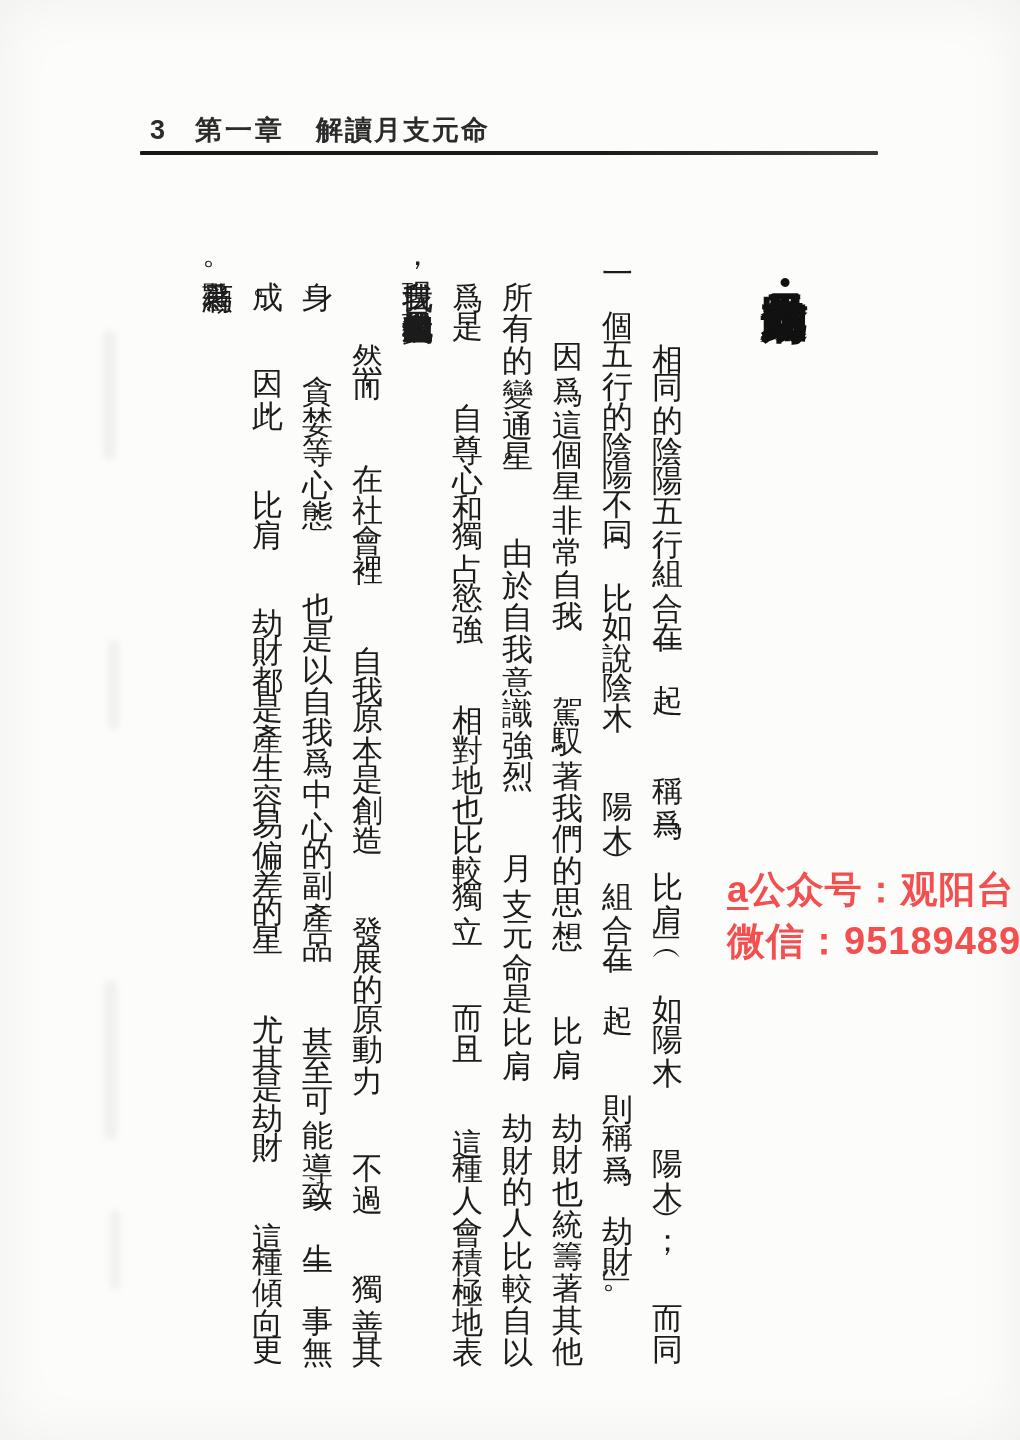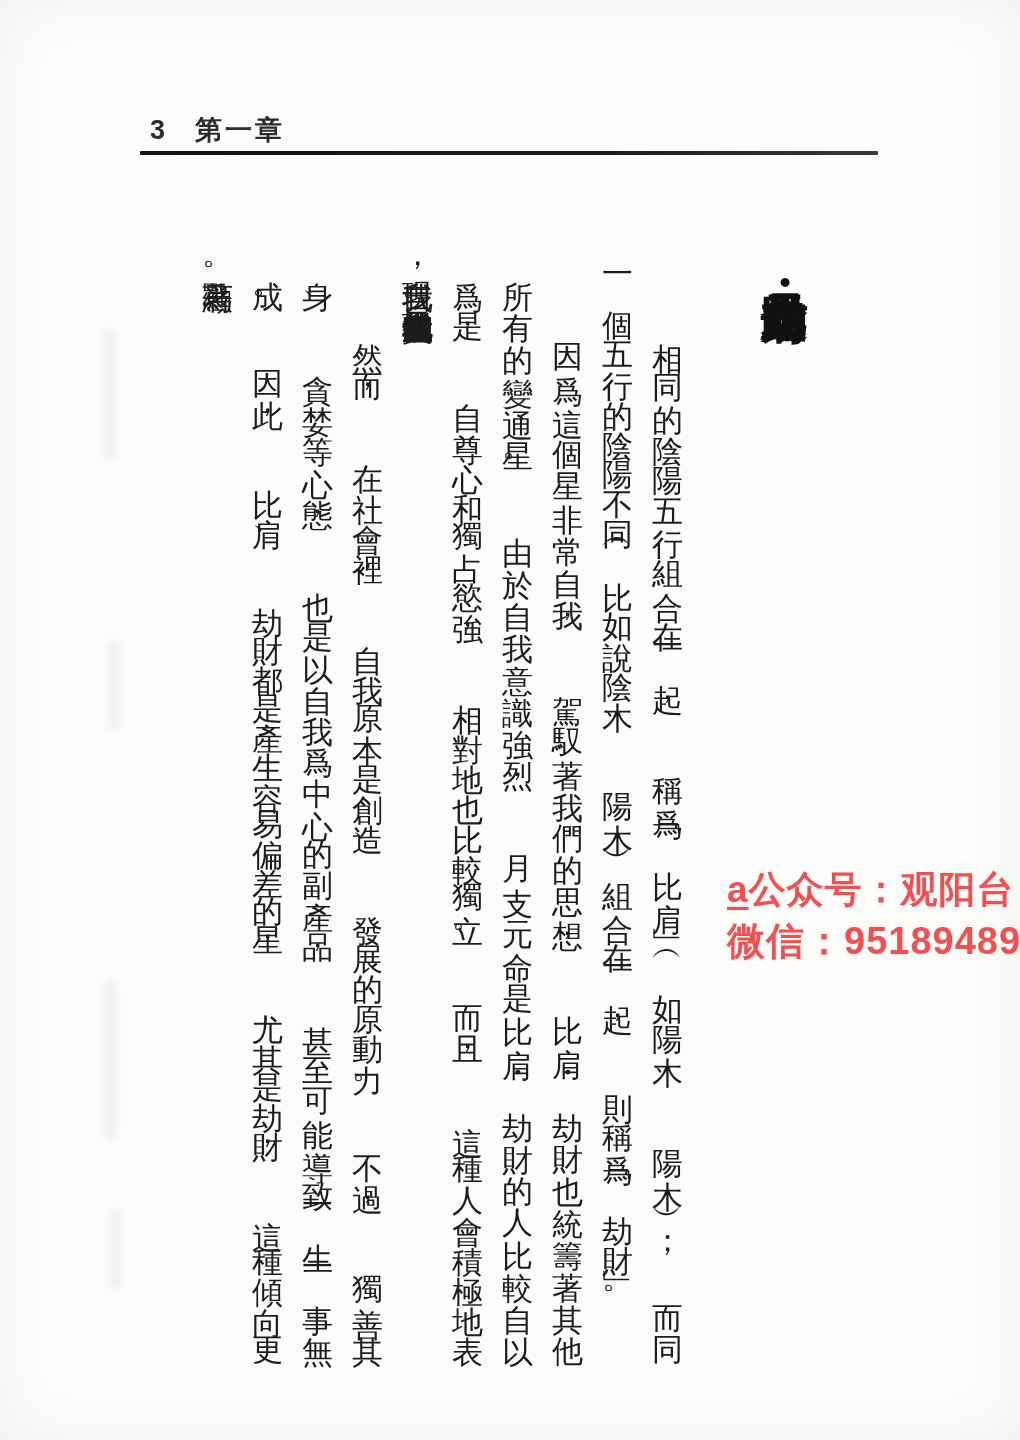--- a/index.html
+++ b/index.html
@@ -70,20 +70,21 @@
   .sm4{left:110px;top:1210px;width:10px;height:80px;}
 </style>
 </head>
 <body>
 
 <div class="page">
 
   <div class="running-head">
     <span class="pnum">3</span>
     <span class="chapter">第一章</span>
+    <span class="booktitle">解讀月支元命</span>
   </div>
   <div class="head-rule"></div>
 
   <div class="article">
     <div class="vtitle">月支元命是比肩・劫財</div>
 
   <div class="tcol indent full">相同的陰陽五行組合在一起，稱爲「比肩」（如陽木、陽木）；而同</div>
       <div class="tcol full">一個五行的陰陽不同（比如說陰木、陽木）組合在一起，則稱爲「劫財」。</div>
       <div class="tcol indent full">因爲這個星非常自我，駕馭著我們的思想，比肩・劫財也統籌著其他</div>
       <div class="tcol full">所有的變通星。由於自我意識強烈，月支元命是比肩・劫財的人比較自以</div>

